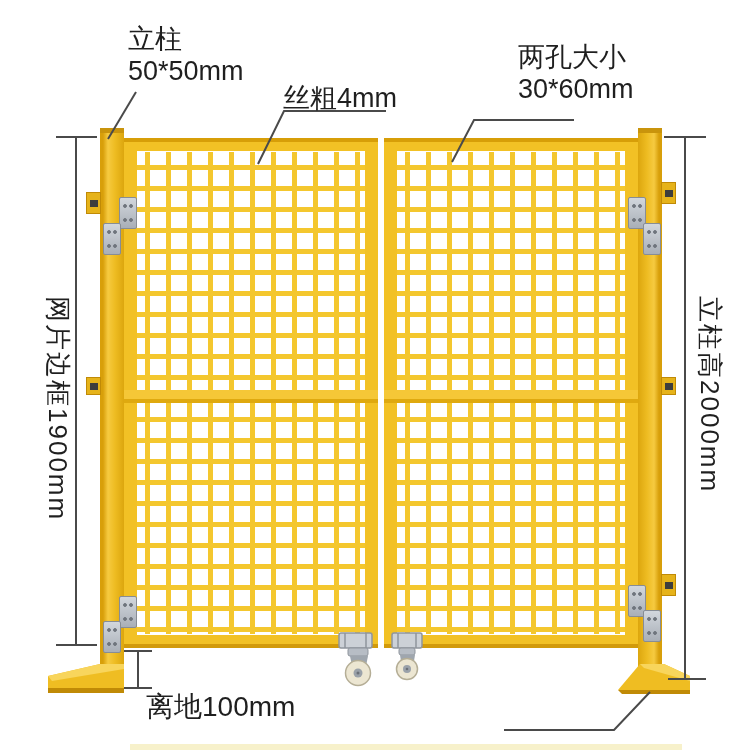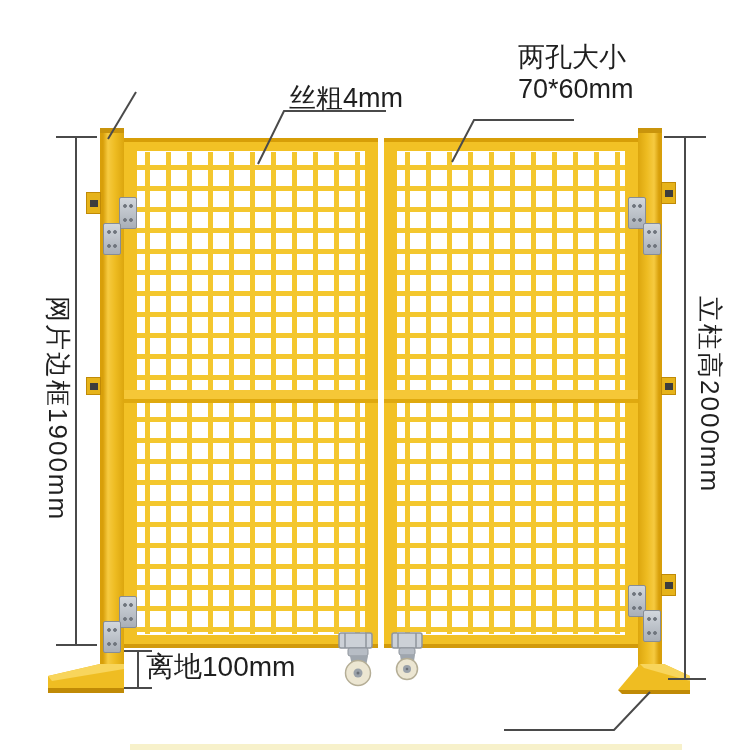--- a/index.html
+++ b/index.html
@@ -164,29 +164,33 @@
     </g>
 
     <g stroke="#4a4a4a" stroke-width="2" fill="none">
       <line x1="136" y1="92" x2="108" y2="139"></line>
       <polyline points="258,164 284,111 386,111"></polyline>
       <polyline points="452,162 474,120 574,120"></polyline>
       <polyline points="504,730 614,730 650,692"></polyline>
     </g>
   </svg>
 
+  <div class="label label-2l" style="left:128px;top:24px;">
+    <div>立柱</div>
+    <div>50*50mm</div>
+  </div>
 
-  <div class="label label-1l" style="left:283px;top:80px;margin-left:6px;">丝粗4mm</div>
+  <div class="label label-1l" style="left:283px;top:80px;">丝粗4mm</div>
 
   <div class="label label-2l" style="left:472px;top:42px;margin-left:46px;">
     <div>两孔大小</div>
-    <div>70*60mm</div>
+    <div>30*60mm</div>
   </div>
 
   <div class="label label-v" style="left:40px;top:296px;height:260px;">网片边框1900mm</div>
 
   <div class="label label-v" style="left:692px;top:296px;height:260px;">立柱高2000mm</div>
 
-  <div class="label" style="left:146px;top:648px;font-size:28px;">离地100mm</div>
+  <div class="label" style="left:146px;top:688px;font-size:28px;">离地100mm</div>
 
 
   <div class="bottom-strip"></div>
 </div>
 
 </body></html>

